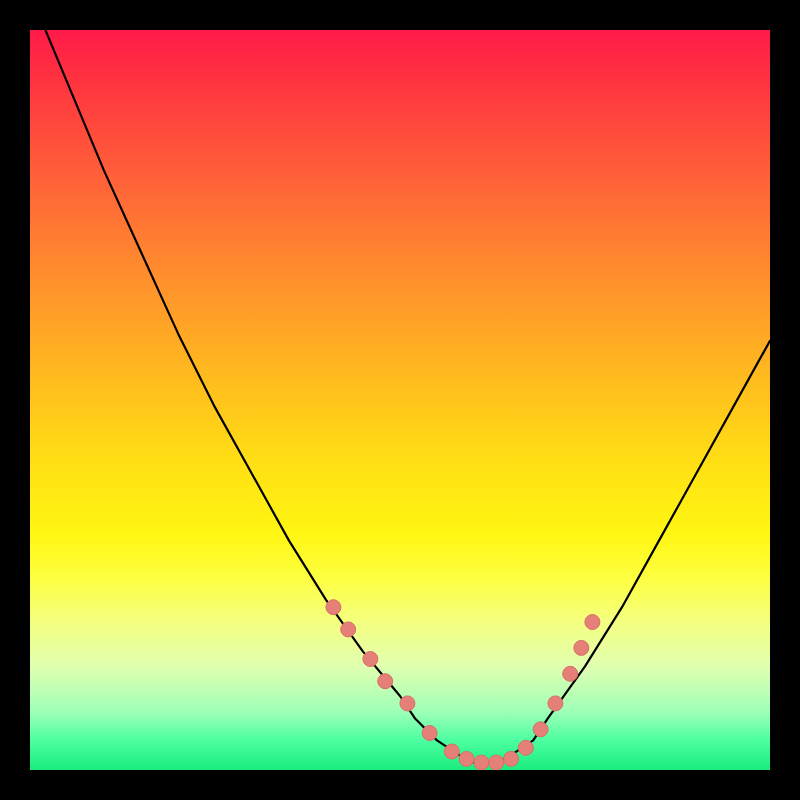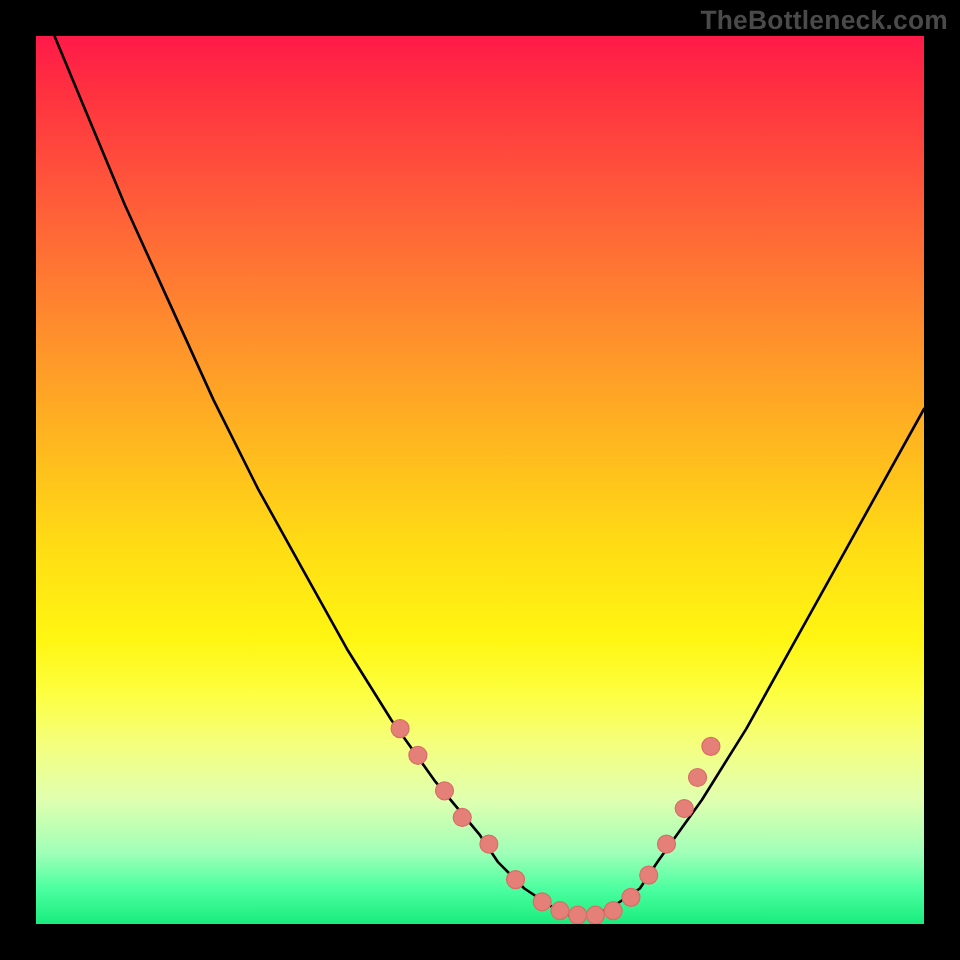--- a/index.html
+++ b/index.html
@@ -94,14 +94,13 @@
           <circle cx="495.8" cy="717.8" r="7.5" fill="#e48078" stroke="#d86e66" stroke-width="1"></circle>
           <circle cx="510.6" cy="699.3" r="7.5" fill="#e48078" stroke="#d86e66" stroke-width="1"></circle>
           <circle cx="525.4" cy="673.4" r="7.5" fill="#e48078" stroke="#d86e66" stroke-width="1"></circle>
           <circle cx="540.2" cy="643.8" r="7.5" fill="#e48078" stroke="#d86e66" stroke-width="1"></circle>
           <circle cx="551.3" cy="617.9" r="7.5" fill="#e48078" stroke="#d86e66" stroke-width="1"></circle>
           <circle cx="562.4" cy="592.0" r="7.5" fill="#e48078" stroke="#d86e66" stroke-width="1"></circle>
         </g>
     </svg>
   </div>
 
-  <div class="watermark">TheBottleneck.com</div>
 </div>
 
 </body></html>

